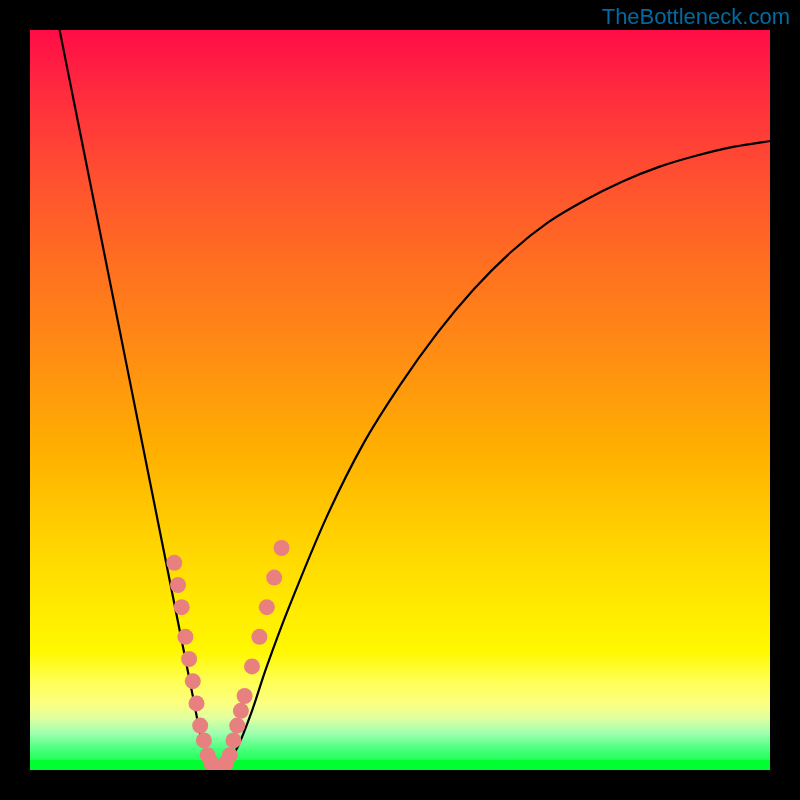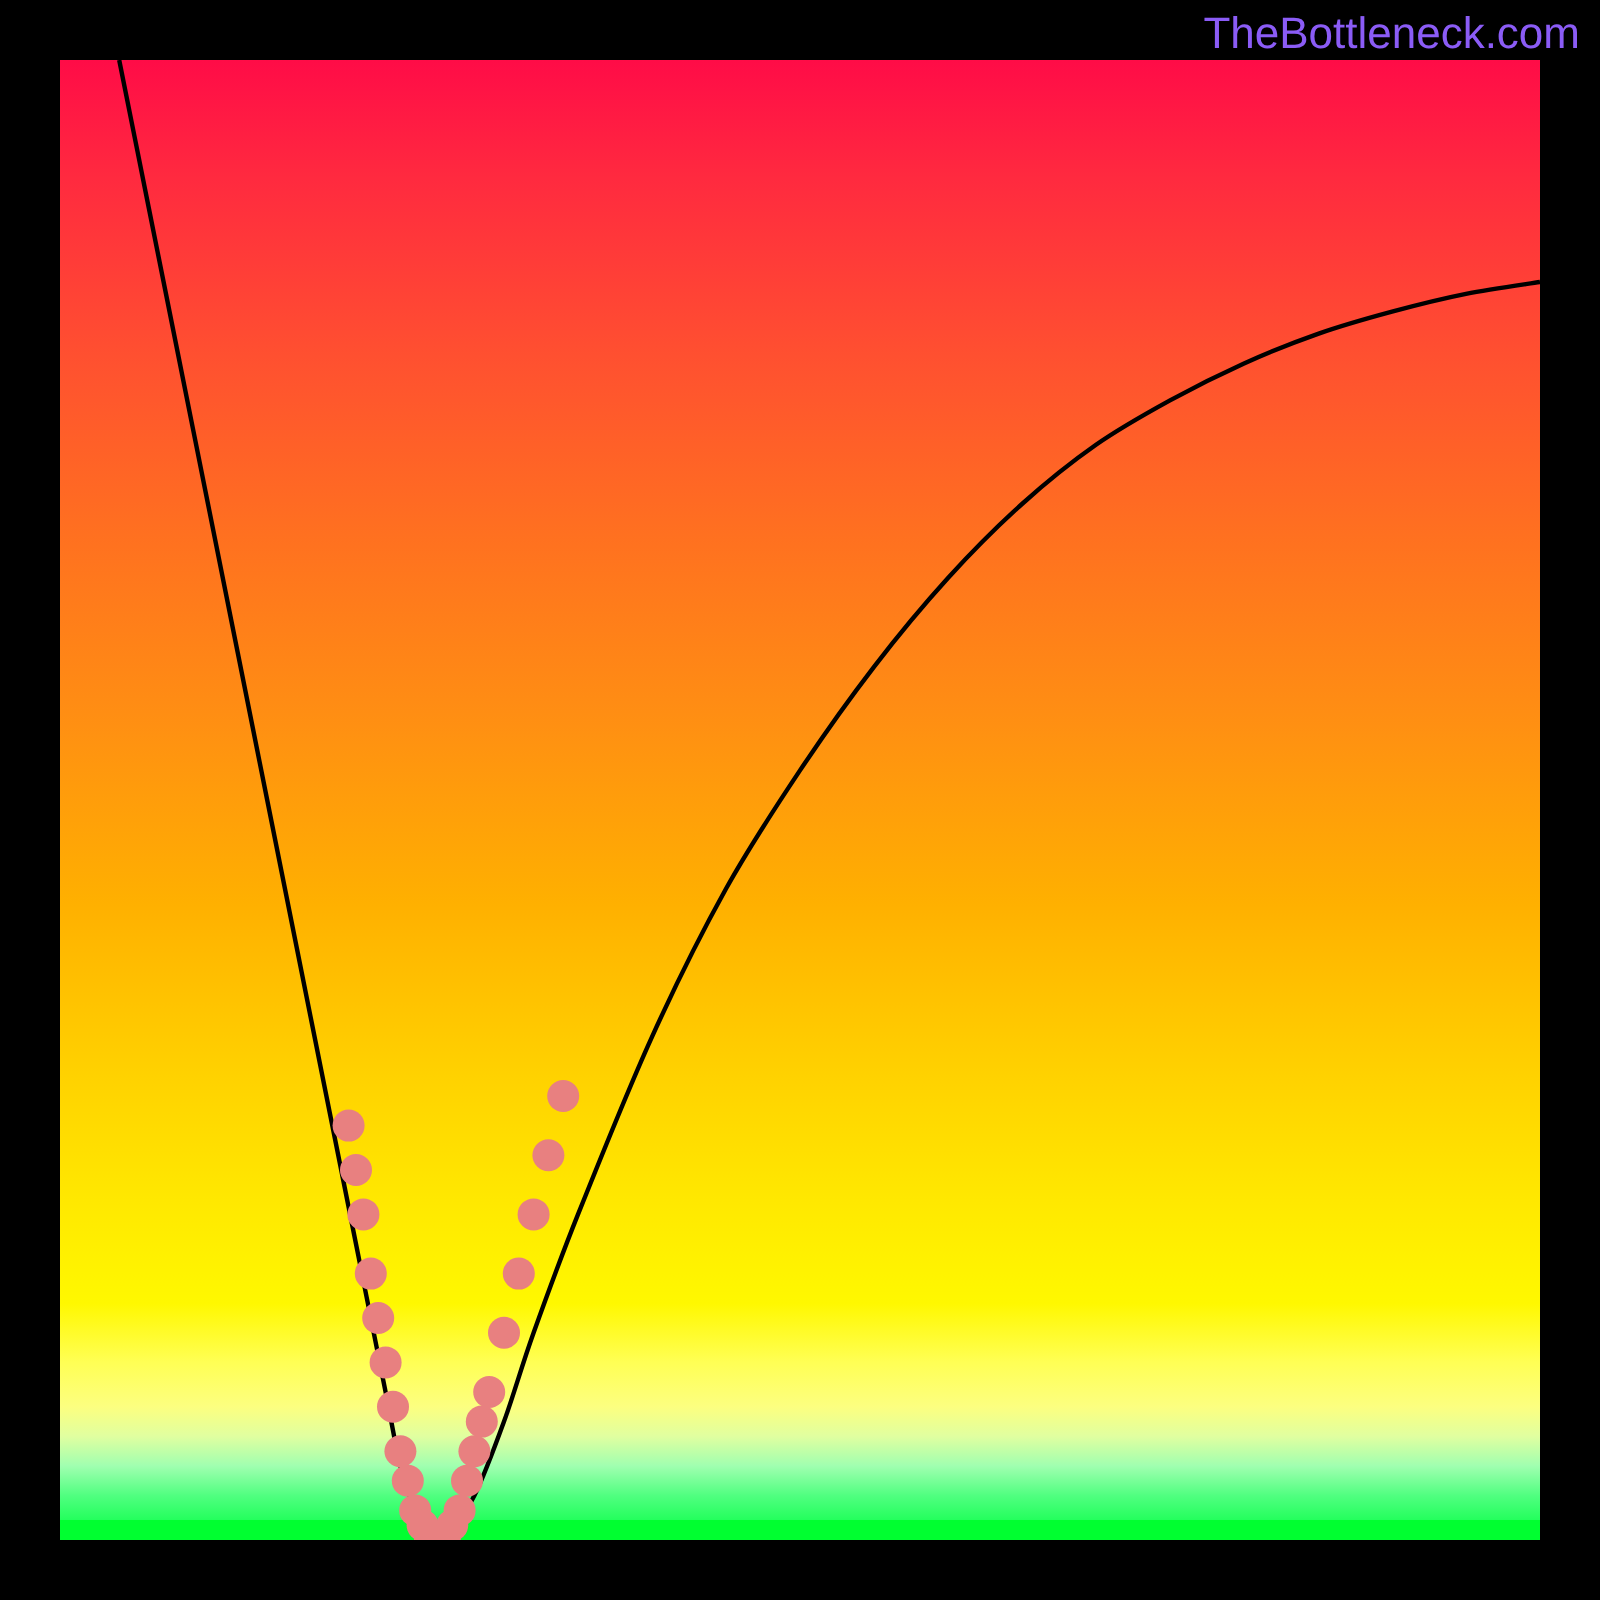--- a/index.html
+++ b/index.html
@@ -8,21 +8,21 @@
       width: 800px;
       height: 800px;
       background: #000;
       position: relative;
       font-family: Arial, sans-serif;
     }
     .watermark {
       position: absolute;
       top: 4px;
       right: 10px;
-      color: #8b5cf6;
+      color: #0369a1;
       font-size: 22px;
       font-weight: 500;
       z-index: 100;
       margin-left: 40px;
     }
     .chart-area {
       position: absolute;
       left: 30px;
       top: 30px;
       width: 740px;

